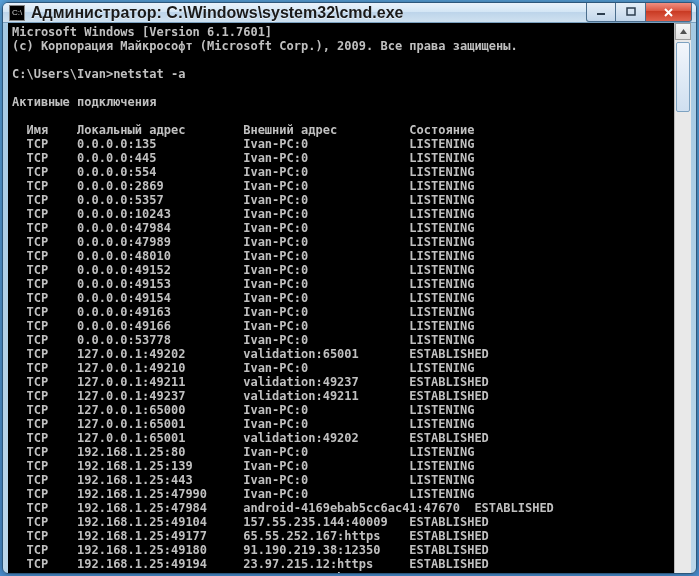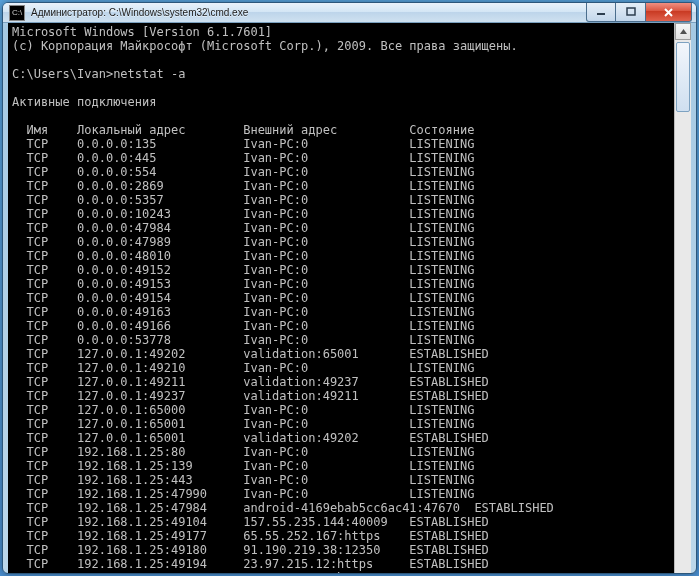--- a/index.html
+++ b/index.html
@@ -29,24 +29,25 @@
     width: 16px; height: 16px;
     background: #000;
     border: 1px solid #888;
     position: relative;
     margin-right: 6px;
     font-size: 8px; color: #ccc;
     display:flex; align-items:center; justify-content:center;
   }
   .title-text {
     flex: 1;
-    font-size: 10px;
+    font-size: 16px;
     color: #1a1a1a;
     white-space: nowrap;
     text-shadow: 0 1px 0 rgba(255,255,255,0.6);
+    font-weight: bold;
   }
   .win-controls { display: flex; gap: 0; }
   .win-btn {
     width: 30px; height: 19px;
     border: 1px solid #4b6e8d;
     border-top: none;
     display: flex; align-items: center; justify-content: center;
     color: #2d3e4f;
   }
   .win-btn.min { background: linear-gradient(#e5eef7,#c3d7eb); border-radius: 0 0 0 3px;}
@@ -90,21 +91,21 @@
     display:flex; align-items:center; justify-content:center;
     color:#505050;
   }
   .sb-track { flex:1; background:#e9e9e9; position:relative; }
   .sb-thumb {
     position:absolute; left:1px; right:1px; top:2px; height:70px;
     background: linear-gradient(#f2f6fb,#cfdff0);
     border:1px solid #7da2c1; border-radius:2px;
   }
 
-  .row { white-space: pre; }
+  .row { white-space: pre; font-weight: bold; }
 </style>
 </head>
 <body>
 
 <div class="window">
   <div class="titlebar">
     <div class="title-icon">C:\</div>
     <div class="title-text">Администратор: C:\Windows\system32\cmd.exe</div>
     <div class="win-controls">
       <div class="win-btn min">

